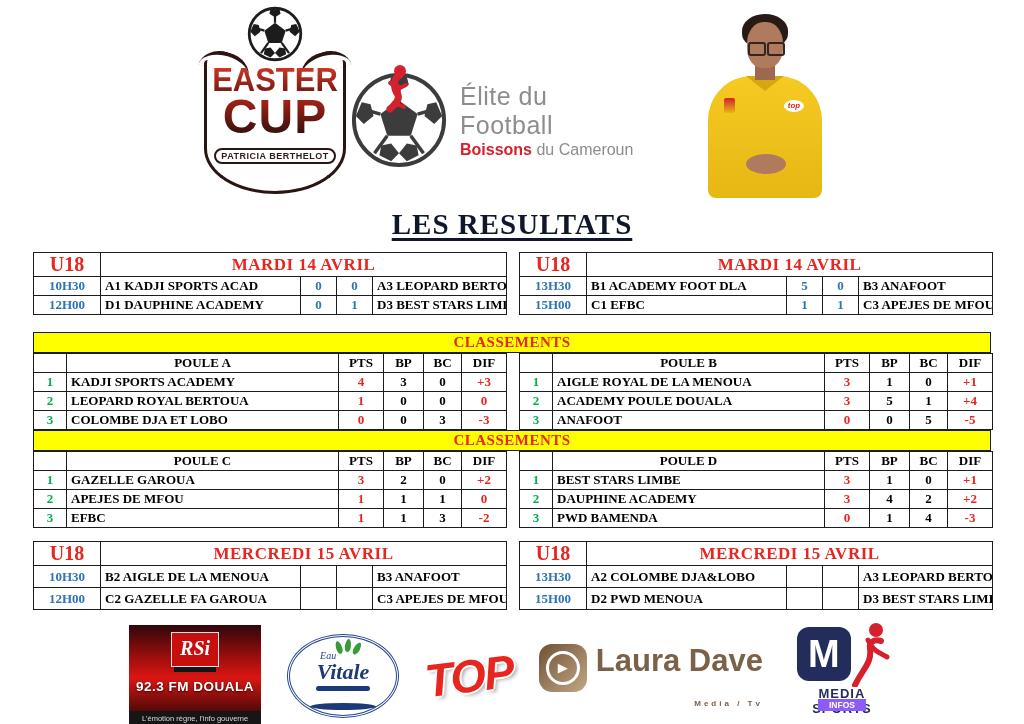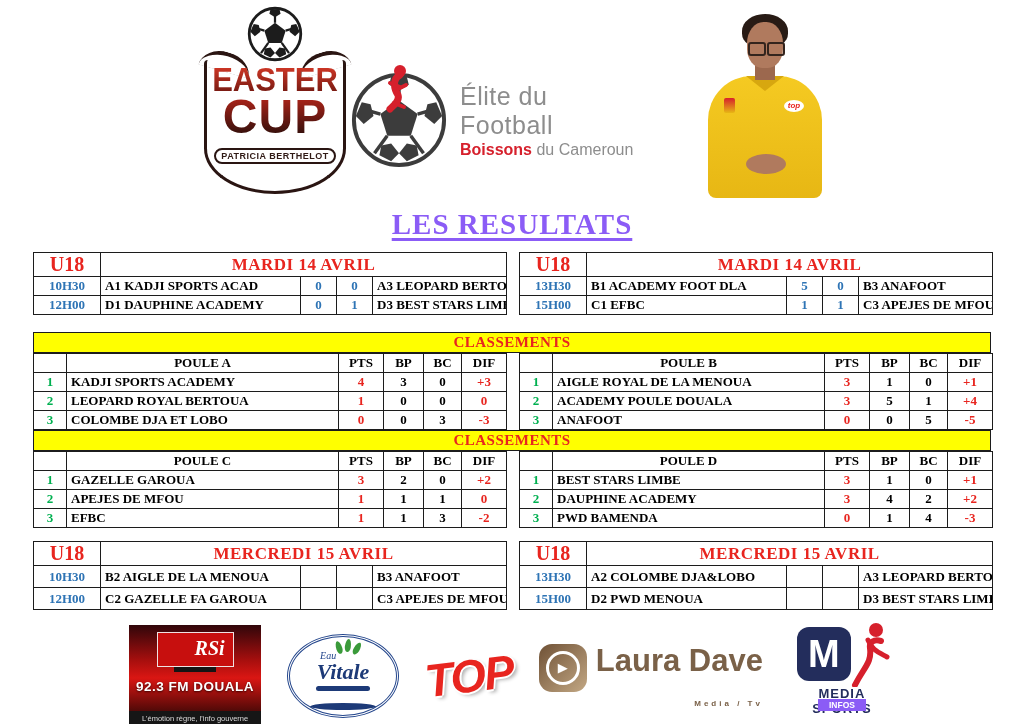--- a/index.html
+++ b/index.html
@@ -59,21 +59,21 @@
                clip-path:polygon(0 0,100% 0,50% 100%); }
   .ph-hands { position:absolute; left:56px; top:150px; width:40px; height:20px; background:#b07a5e;
               border-radius:50%; }
   .ph-crest { position:absolute; left:34px; top:94px; width:11px; height:15px;
               background:linear-gradient(180deg,#d6202c,#e7b714); border-radius:2px; }
   .ph-top { position:absolute; left:94px; top:96px; width:20px; height:12px; background:#fff;
             border-radius:50%; color:#e8251f; font-family:"Liberation Sans",sans-serif;
             font-style:italic; font-weight:bold; font-size:8px; line-height:12px; text-align:center; }
 
   
-  h1.title { margin:6px 0 2px; text-align:center; font-size:29px; letter-spacing:1px; color:#8b5cf6;
+  h1.title { margin:6px 0 2px; text-align:center; font-size:29px; letter-spacing:1px; color:#0f172a;
              font-weight:bold; text-decoration:underline; text-decoration-thickness:3px;
              text-underline-offset:4px; }
 
   
   .content { padding:0 33px; }
   .row { display:flex; gap:12px; }
   table { border-collapse:collapse; width:473px; table-layout:fixed; }
   td { border:1.5px solid #1c1c1c; padding:0 4px; font-weight:bold; font-size:13px;
        white-space:nowrap; overflow:hidden; height:18px; }
   .results-row { margin-top:11px; }
@@ -95,21 +95,21 @@
   .stand-table .pts, .stand-table .dif { color:#e8251f; text-align:center; }
   .stand-table .bp, .stand-table .bc { text-align:center; font-weight:bold; }
 
   
   .sponsors { margin-top:14px; height:104px; display:flex; justify-content:center;
               align-items:center; gap:26px; font-family:"Liberation Sans",sans-serif; }
   .rsi { width:132px; height:102px; position:relative; text-align:center; color:#fff;
          background:linear-gradient(180deg,#30060a 0%,#a80f0e 35%,#da1613 52%,#4e0907 85%,#170303 100%); }
   .rsi-box { margin:7px auto 0; width:46px; height:33px; background:#c70f0e; border:1.5px solid #efe2e2;
              font-family:"Liberation Serif",serif; font-style:italic; font-weight:bold; font-size:20px;
-             line-height:30px; color:#fff;padding-left:29px; }
+             line-height:30px; color:#fff; }
   .rsi-strip { width:42px; height:5px; background:#141414; margin:0 auto; }
   .rsi-station { margin-top:7px; font-size:13.5px; font-weight:bold; letter-spacing:0.5px;
                  text-shadow:0 1px 2px #3a0404; }
   .rsi-tag { position:absolute; bottom:0; left:0; right:0; background:#161616; color:#dcdcdc;
              font-size:7.5px; padding:3px 8px 4px; }
   .vitale { width:106px; height:78px; border:3px double #24468c; border-radius:50%;
             position:relative; background:#fff; text-align:center; }
   .vit-leaf { position:absolute; width:6px; height:13px; background:#3a9a3a; border-radius:50% 50% 50% 50%/60% 60% 40% 40%; }
   .vit-leaf.a { left:46px; top:4px; transform:rotate(-18deg); }
   .vit-leaf.b { left:55px; top:2px; transform:rotate(8deg); }

